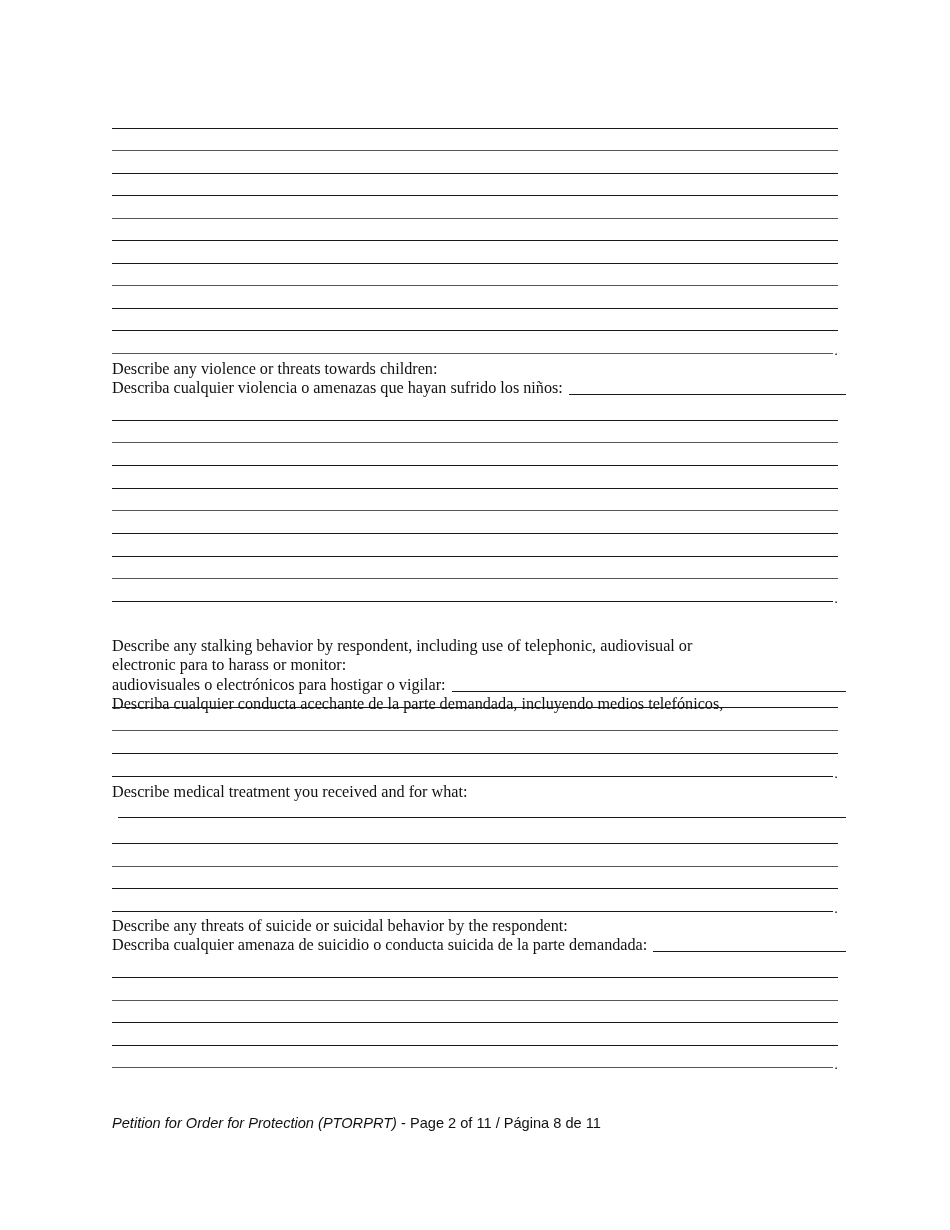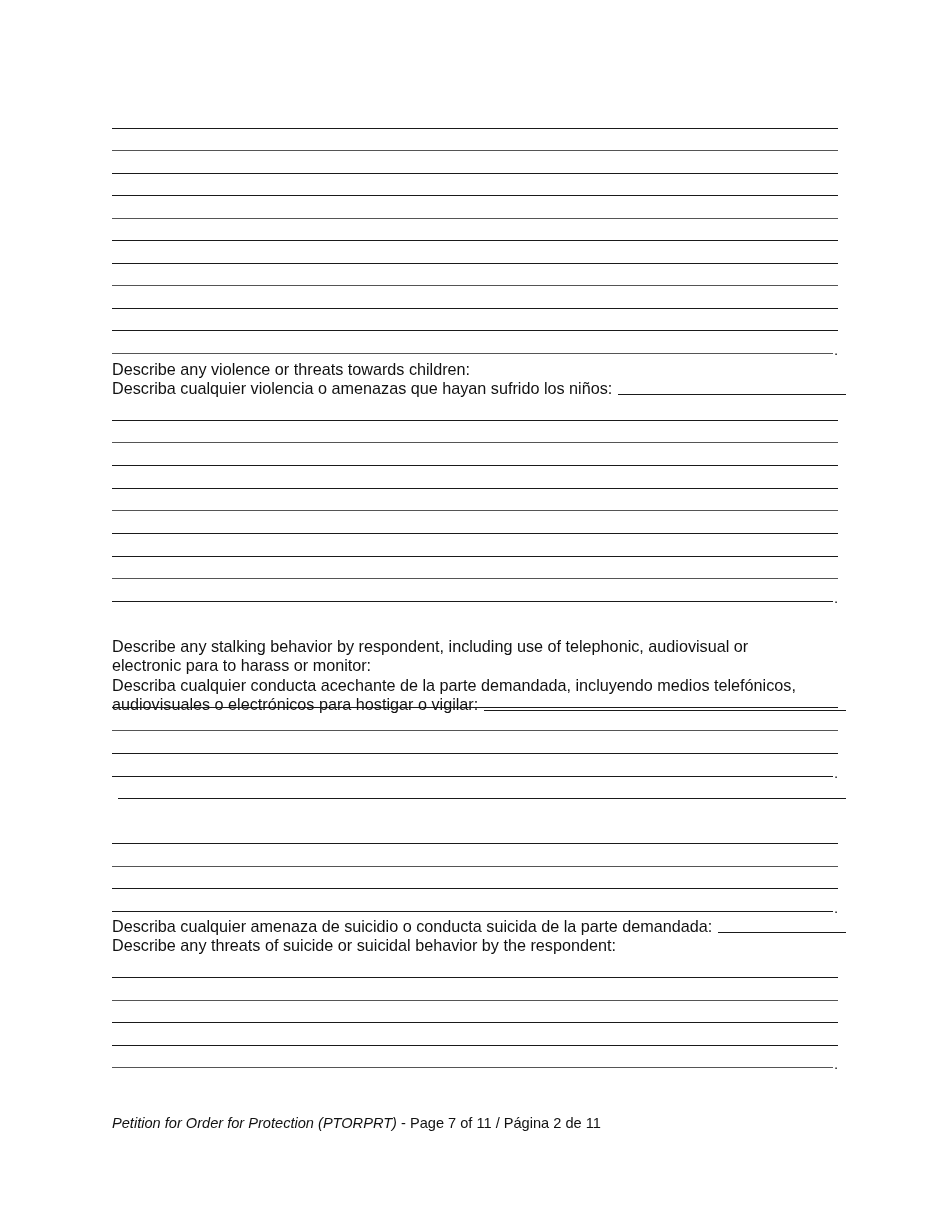--- a/index.html
+++ b/index.html
@@ -40,20 +40,21 @@
       position: absolute;
       left: 112px;
       width: 730px;
       font-size: 16.2px;
       line-height: 19.4px;
       white-space: nowrap;
     }
     .prompt .line {
       display: block;
       height: 19.4px;
+      font-family: Liberation Serif, serif;
     }
     .prompt .line.last {
       display: flex;
     }
     .prompt .blank {
       flex: 1;
       border-bottom: 1.3px solid #1a1a1a;
       margin-left: 6px;
       height: 15px;
       margin-right: -4px;
@@ -105,61 +106,62 @@
       <div class="rule" style="top: 556px; width: 726px;"></div>
       <div class="rule light" style="top: 578px; width: 726px;"></div>
       <div class="rule" style="top: 601px; width: 721px;"></div>
       <span class="rule-period" style="left: 834px; top: 590px;">.</span>
     </div>
 
   <div id="sec-2">
     <div class="prompt" style="top:637px;">
       <span class="line">Describe any stalking behavior by respondent, including use of telephonic, audiovisual or</span>
       <span class="line">electronic para to harass or monitor:</span>
-      <span class="line">Describa cualquier conducta acechante de la parte demandada, incluyendo medios telefónicos,</span>
       <span class="line last">
         <span>audiovisuales o electrónicos para hostigar o vigilar:</span>
         <span class="blank"></span>
       </span>
+      <span class="line">Describa cualquier conducta acechante de la parte demandada, incluyendo medios telefónicos,</span>
     </div>
   <div class="rule" style="top: 707px; width: 726px;"></div>
       <div class="rule light" style="top: 730px; width: 726px;"></div>
       <div class="rule" style="top: 753px; width: 726px;"></div>
       <div class="rule" style="top: 776px; width: 721px;"></div>
       <span class="rule-period" style="left: 834px; top: 765px;">.</span>
     </div>
 
   <div id="sec-3">
     <div class="prompt" style="top:783px;">
+      <span class="line">Describe medical treatment you received and for what:</span>
       <span class="line last">
         <span class="blank"></span>
       </span>
     </div>
   <div class="rule" style="top: 843px; width: 726px;"></div>
       <div class="rule light" style="top: 866px; width: 726px;"></div>
       <div class="rule" style="top: 888px; width: 726px;"></div>
       <div class="rule" style="top: 911px; width: 721px;"></div>
       <span class="rule-period" style="left: 834px; top: 900px;">.</span>
     </div>
 
   <div id="sec-4">
     <div class="prompt" style="top:917px;">
+      <span class="line">Describe any threats of suicide or suicidal behavior by the respondent:</span>
       <span class="line last">
         <span>Describa cualquier amenaza de suicidio o conducta suicida de la parte demandada:</span>
         <span class="blank"></span>
       </span>
-      <span class="line">Describe any threats of suicide or suicidal behavior by the respondent:</span>
     </div>
   <div class="rule" style="top: 977px; width: 726px;"></div>
       <div class="rule light" style="top: 1000px; width: 726px;"></div>
       <div class="rule" style="top: 1022px; width: 726px;"></div>
       <div class="rule" style="top: 1045px; width: 726px;"></div>
       <div class="rule light" style="top: 1067px; width: 721px;"></div>
       <span class="rule-period" style="left: 834px; top: 1056px;">.</span>
     </div>
 
   <div class="footer">
     <div>
-      <span class="italic">Petition for Order for Protection (PTORPRT)</span><span> - Page 7 of 11 / Página 2 de 11</span>
+      <span class="italic">Petition for Order for Protection (PTORPRT)</span><span> - Page 2 of 11 / Página 8 de 11</span>
     </div>
   </div>
 
 </div>
 
 </body></html>

